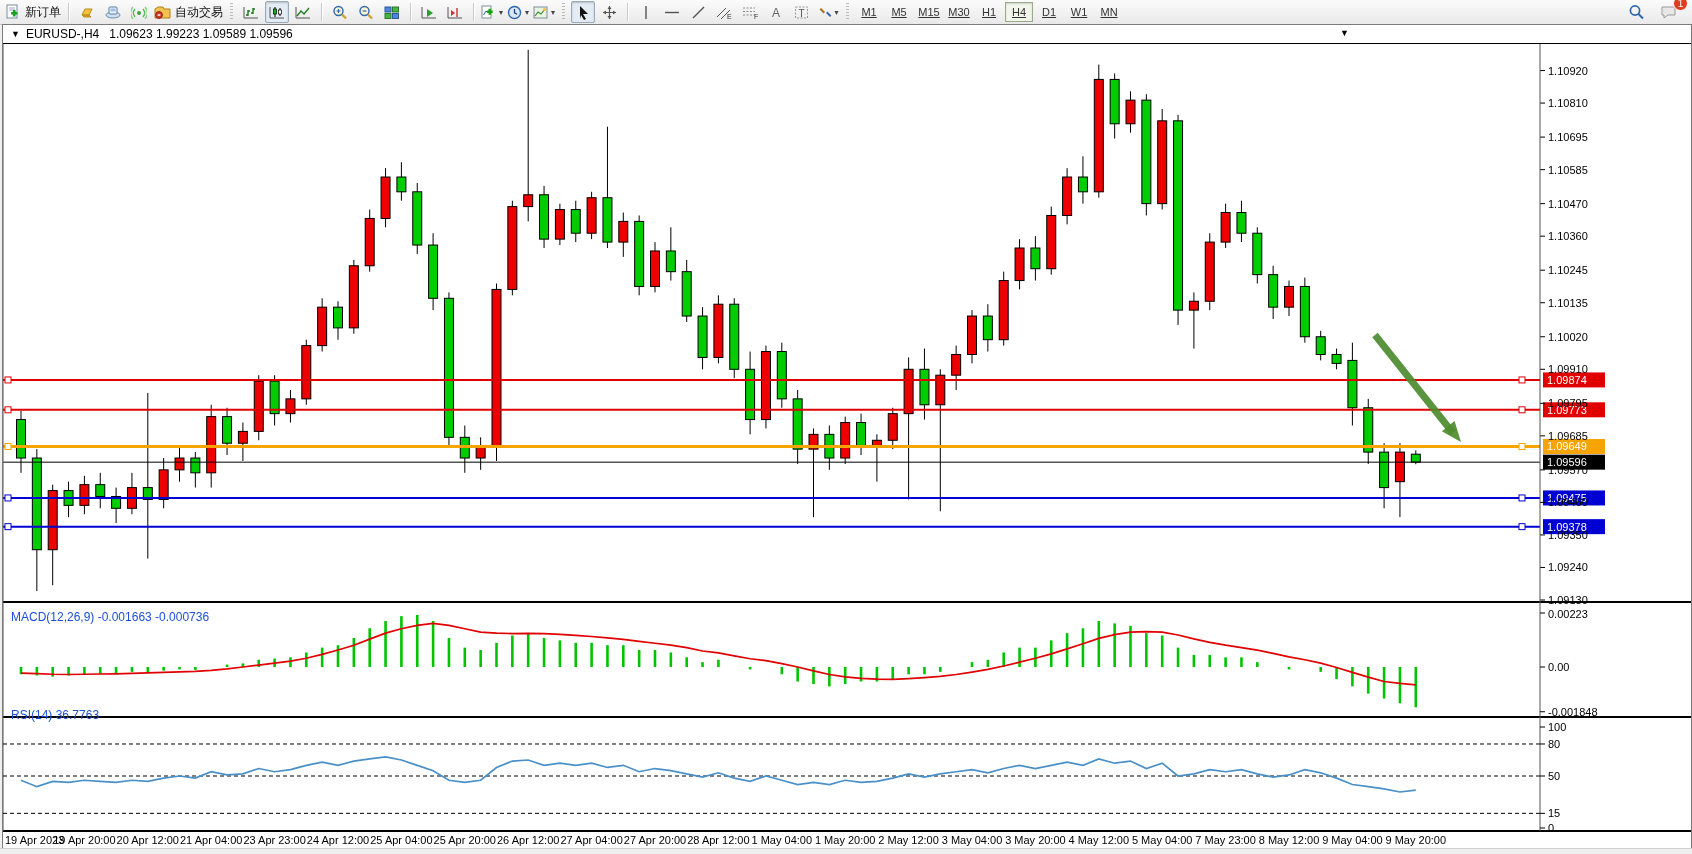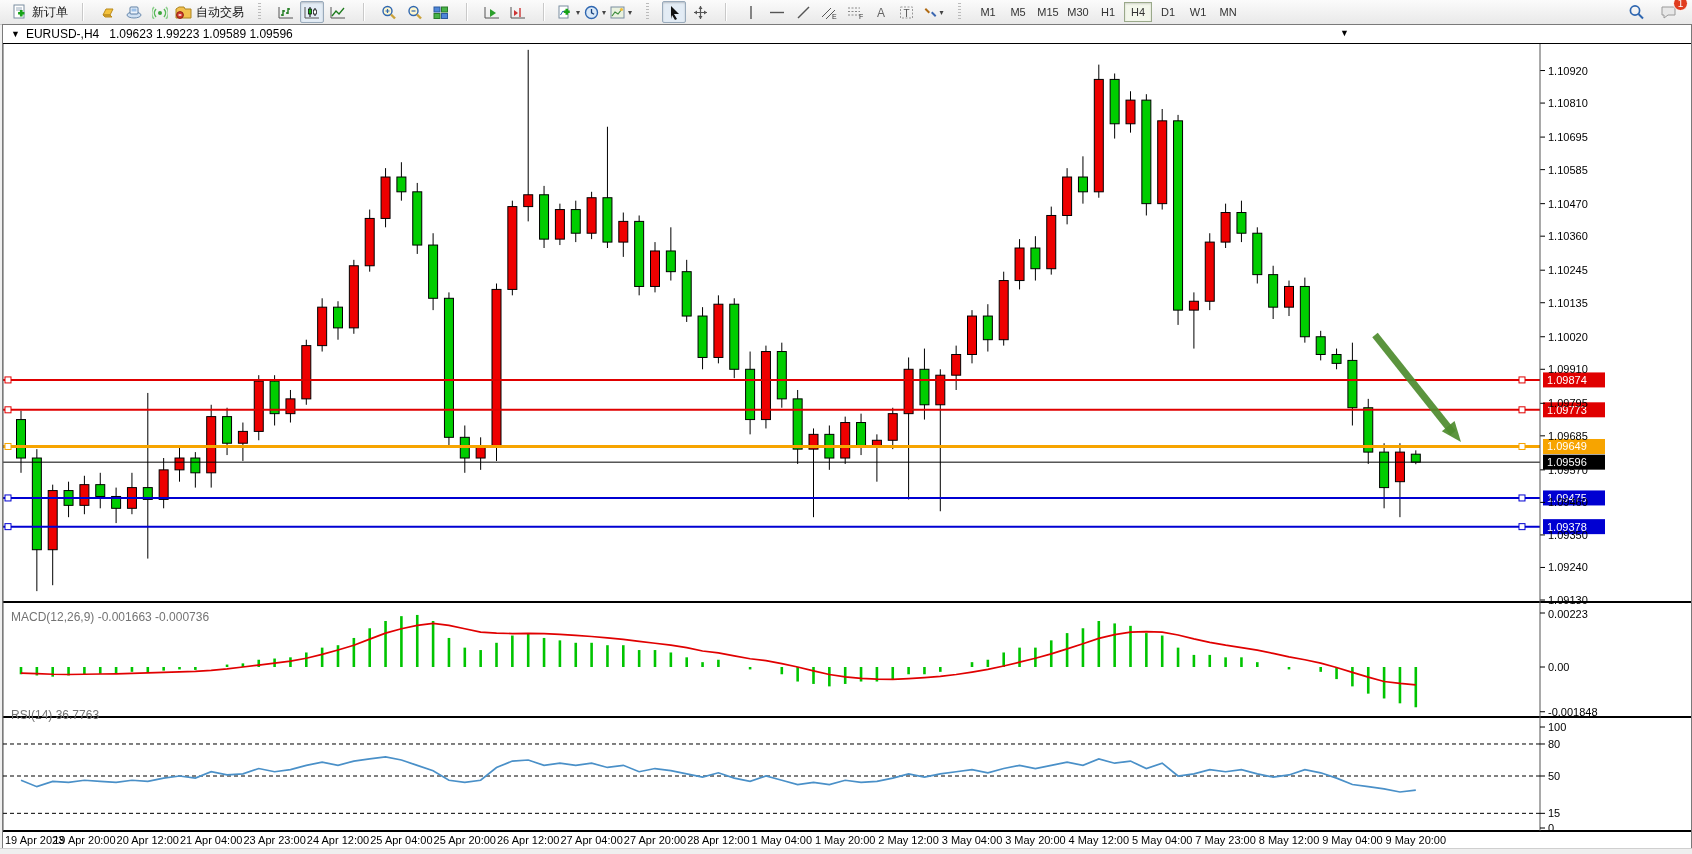--- a/index.html
+++ b/index.html
@@ -1,44 +1,44 @@
 <!DOCTYPE html>
 <html><head>
 <meta charset="utf-8">
 <style>
   html,body{margin:0;padding:0;background:#f0f0f0;width:1692px;height:854px;overflow:hidden;
     font-family:"Liberation Sans",sans-serif;-webkit-font-smoothing:none;}
   
   #toolbar{position:absolute;left:0;top:0;width:1692px;height:24px;
     background:linear-gradient(#fbfbfb,#e9e9e9);border-bottom:1px solid #c6c6c6;
     display:flex;align-items:center;font-size:12px;color:#222;}
-  .tgroup{display:flex;align-items:center;height:24px;padding:0 10px;}
+  .tgroup{display:flex;align-items:center;height:24px;padding:0 3px;}
   .tsep{width:1px;height:18px;background:#c9c9c9;margin:0 2px;box-shadow:1px 0 0 #fff;}
   .tgrip{width:5px;height:18px;margin:0 2px;
     background:repeating-linear-gradient(#bbb 0 1px,transparent 1px 3px);width:3px;}
   .tbtn{display:inline-flex;align-items:center;justify-content:center;min-width:22px;height:20px;
     margin:0 1px;border:1px solid transparent;border-radius:2px;cursor:default;}
   .tbtn.pressed{background:#e3ecf5;border:1px solid #9ab;box-shadow:inset 0 1px 2px rgba(0,0,0,.2);}
   .tbtn .cn{margin-left:4px;font-size:12px;color:#111;}
   .tf{min-width:26px;height:18px;display:inline-flex;align-items:center;justify-content:center;
-    font-size:11px;color:#333;margin:0 1px;border:1px solid transparent;}
+    font-size:11px;color:#333;margin:0 1px;border:1px solid transparent;text-decoration:underline;}
   .tf.active{background:#f3f7eb;border:1px solid #9aa98a;box-shadow:inset 0 1px 2px rgba(0,0,0,.15);}
   .dd{font-size:8px;color:#444;margin-left:2px;}
   #toolbar-right{margin-left:auto;display:flex;align-items:center;padding-right:10px;}
   .badge{position:absolute;top:-6px;right:-8px;background:#e03c1f;color:#fff;border-radius:50%;
     width:13px;height:13px;font-size:10px;display:flex;align-items:center;justify-content:center;border:1px solid #fff;}
   
   #chartwin{position:absolute;left:2px;top:24px;width:1688px;height:824px;background:#fff;
     border:1px solid #7a7a7a;}
   #titlebar{position:absolute;left:0;top:0;width:100%;height:18px;background:#fff;
     border-bottom:1px solid #000;font-size:12px;color:#000;display:flex;align-items:center;}
   #titlebar .tri{font-size:9px;margin:0 6px 0 8px;color:#000;}
   #win-tri{position:absolute;left:1337px;top:3px;font-size:9px;color:#000;}
   #chart-svg{position:absolute;left:0;top:19px;}
-  .pane-label{position:absolute;font-size:12px;color:#737373;z-index:5;}
+  .pane-label{position:absolute;font-size:12px;color:#1d4ed8;z-index:5;}
   #macd-label{left:8px;top:585px;}
   #rsi-label{left:8px;top:683px;}
   #bottomstrip{position:absolute;left:0;top:848px;width:1692px;height:6px;background:#efefef;border-top:1px solid #cfcfcf;}
   svg text{font-family:"Liberation Sans",sans-serif;}
 </style>
 </head>
 <body>
 
 <div id="toolbar">
   <div class="tgroup">

